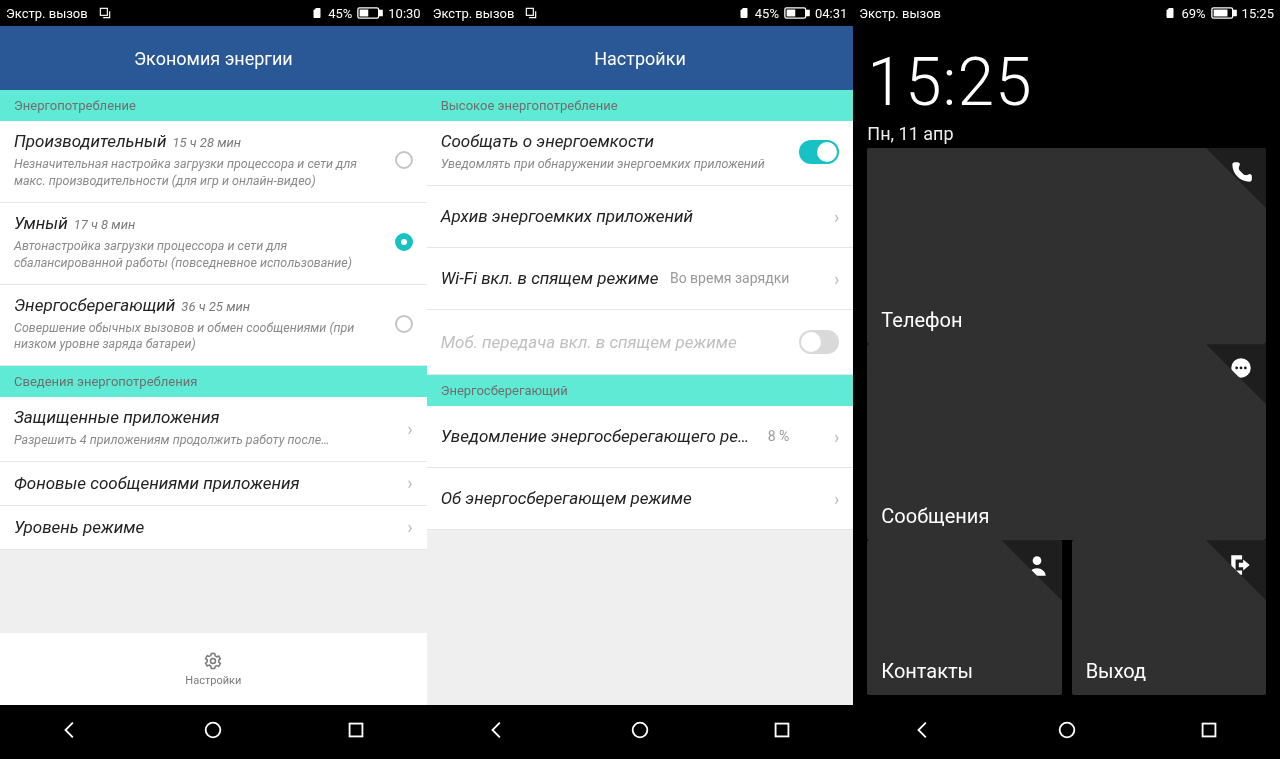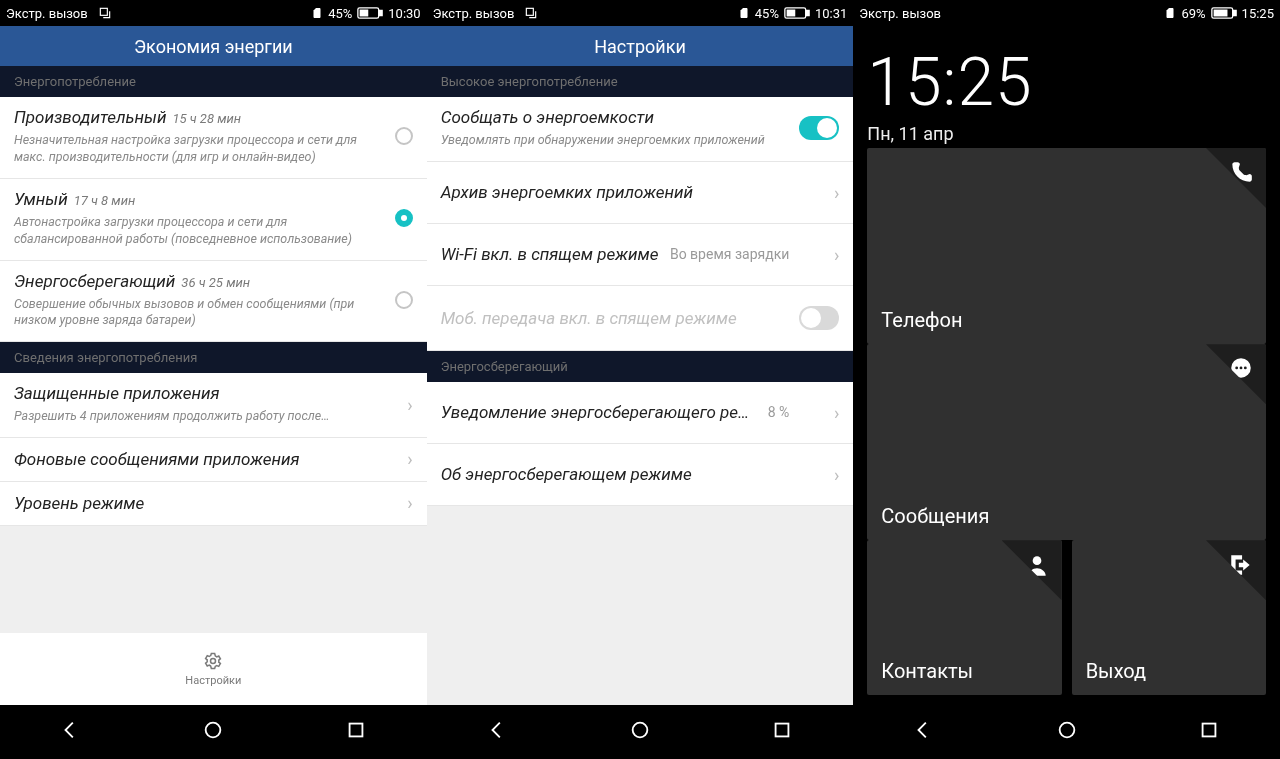--- a/index.html
+++ b/index.html
@@ -6,25 +6,25 @@
 body { width:1280px; height:759px; display:flex; background:#000; }
 .phone { width:426.66px; height:759px; display:flex; flex-direction:column; position:relative; }
 
 
 .statusbar { height:26px; background:#000; color:#fff; display:flex; align-items:center; font-size:13px; padding:0 6px; }
 .statusbar .left { display:flex; align-items:center; gap:10px; }
 .statusbar .right { margin-left:auto; display:flex; align-items:center; gap:5px; }
 .ico { display:inline-flex; align-items:center; }
 
 
-.header { background:#2a5796; color:#fff; height:40px; display:flex; align-items:center; justify-content:center; font-size:18px; }
+.header { background:#2a5796; color:#fff; height:64px; display:flex; align-items:center; justify-content:center; font-size:18px; }
 
 
 .content { flex:1; background:#efefef; overflow:hidden; display:flex; flex-direction:column; }
-.section-head { background:#0f172a; color:#6f6f6f; font-size:13px; padding:8px 14px; }
+.section-head { background:#5eead4; color:#6f6f6f; font-size:13px; padding:8px 14px; }
 .row { background:#fff; border-bottom:1px solid #e6e6e6; padding:10px 14px 12px 14px; display:flex; align-items:center; }
 .row .txt { flex:1;font-style:italic; }
 .row .title { color:#222; font-size:17px; }
 .row .title .time { color:#7a7a7a; font-size:13px; margin-left:6px; }
 .row .sub { color:#8a8a8a; font-size:12.5px; line-height:1.35; margin-top:5px; }
 .row .ctrl { width:40px; display:flex; justify-content:flex-end; align-items:center; }
 .radio { width:18px; height:18px; border:2px solid #c5c5c5; border-radius:50%; display:inline-block; }
 .radio.sel { background:#17c1c4; border-color:#17c1c4; position:relative; }
 .radio.sel::after { content:""; position:absolute; inset:4px; background:#fff; border-radius:50%; }
 .chev { color:#bdbdbd; font-size:18px; }
@@ -198,21 +198,21 @@
           </svg>
         </span>
       <span>45%</span>
       <span class="ico">
           <svg width="26" height="14" viewBox="0 0 30 14" fill="none" stroke="#fff" stroke-width="1.5">
             <rect x="1" y="1" width="24" height="12" rx="2"></rect>
             <rect x="26" y="4" width="3" height="6" fill="#fff"></rect>
             <rect x="3" y="3" width="10" height="8" fill="#fff" stroke="none"></rect>
           </svg>
         </span>
-      <span>10:31</span>
+      <span>04:31</span>
     </div>
   </div>
 
   <div class="header">
     <span>Настройки</span>
   </div>
 
   <div class="content">
     <div class="section-head">Высокое энергопотребление</div>
 

